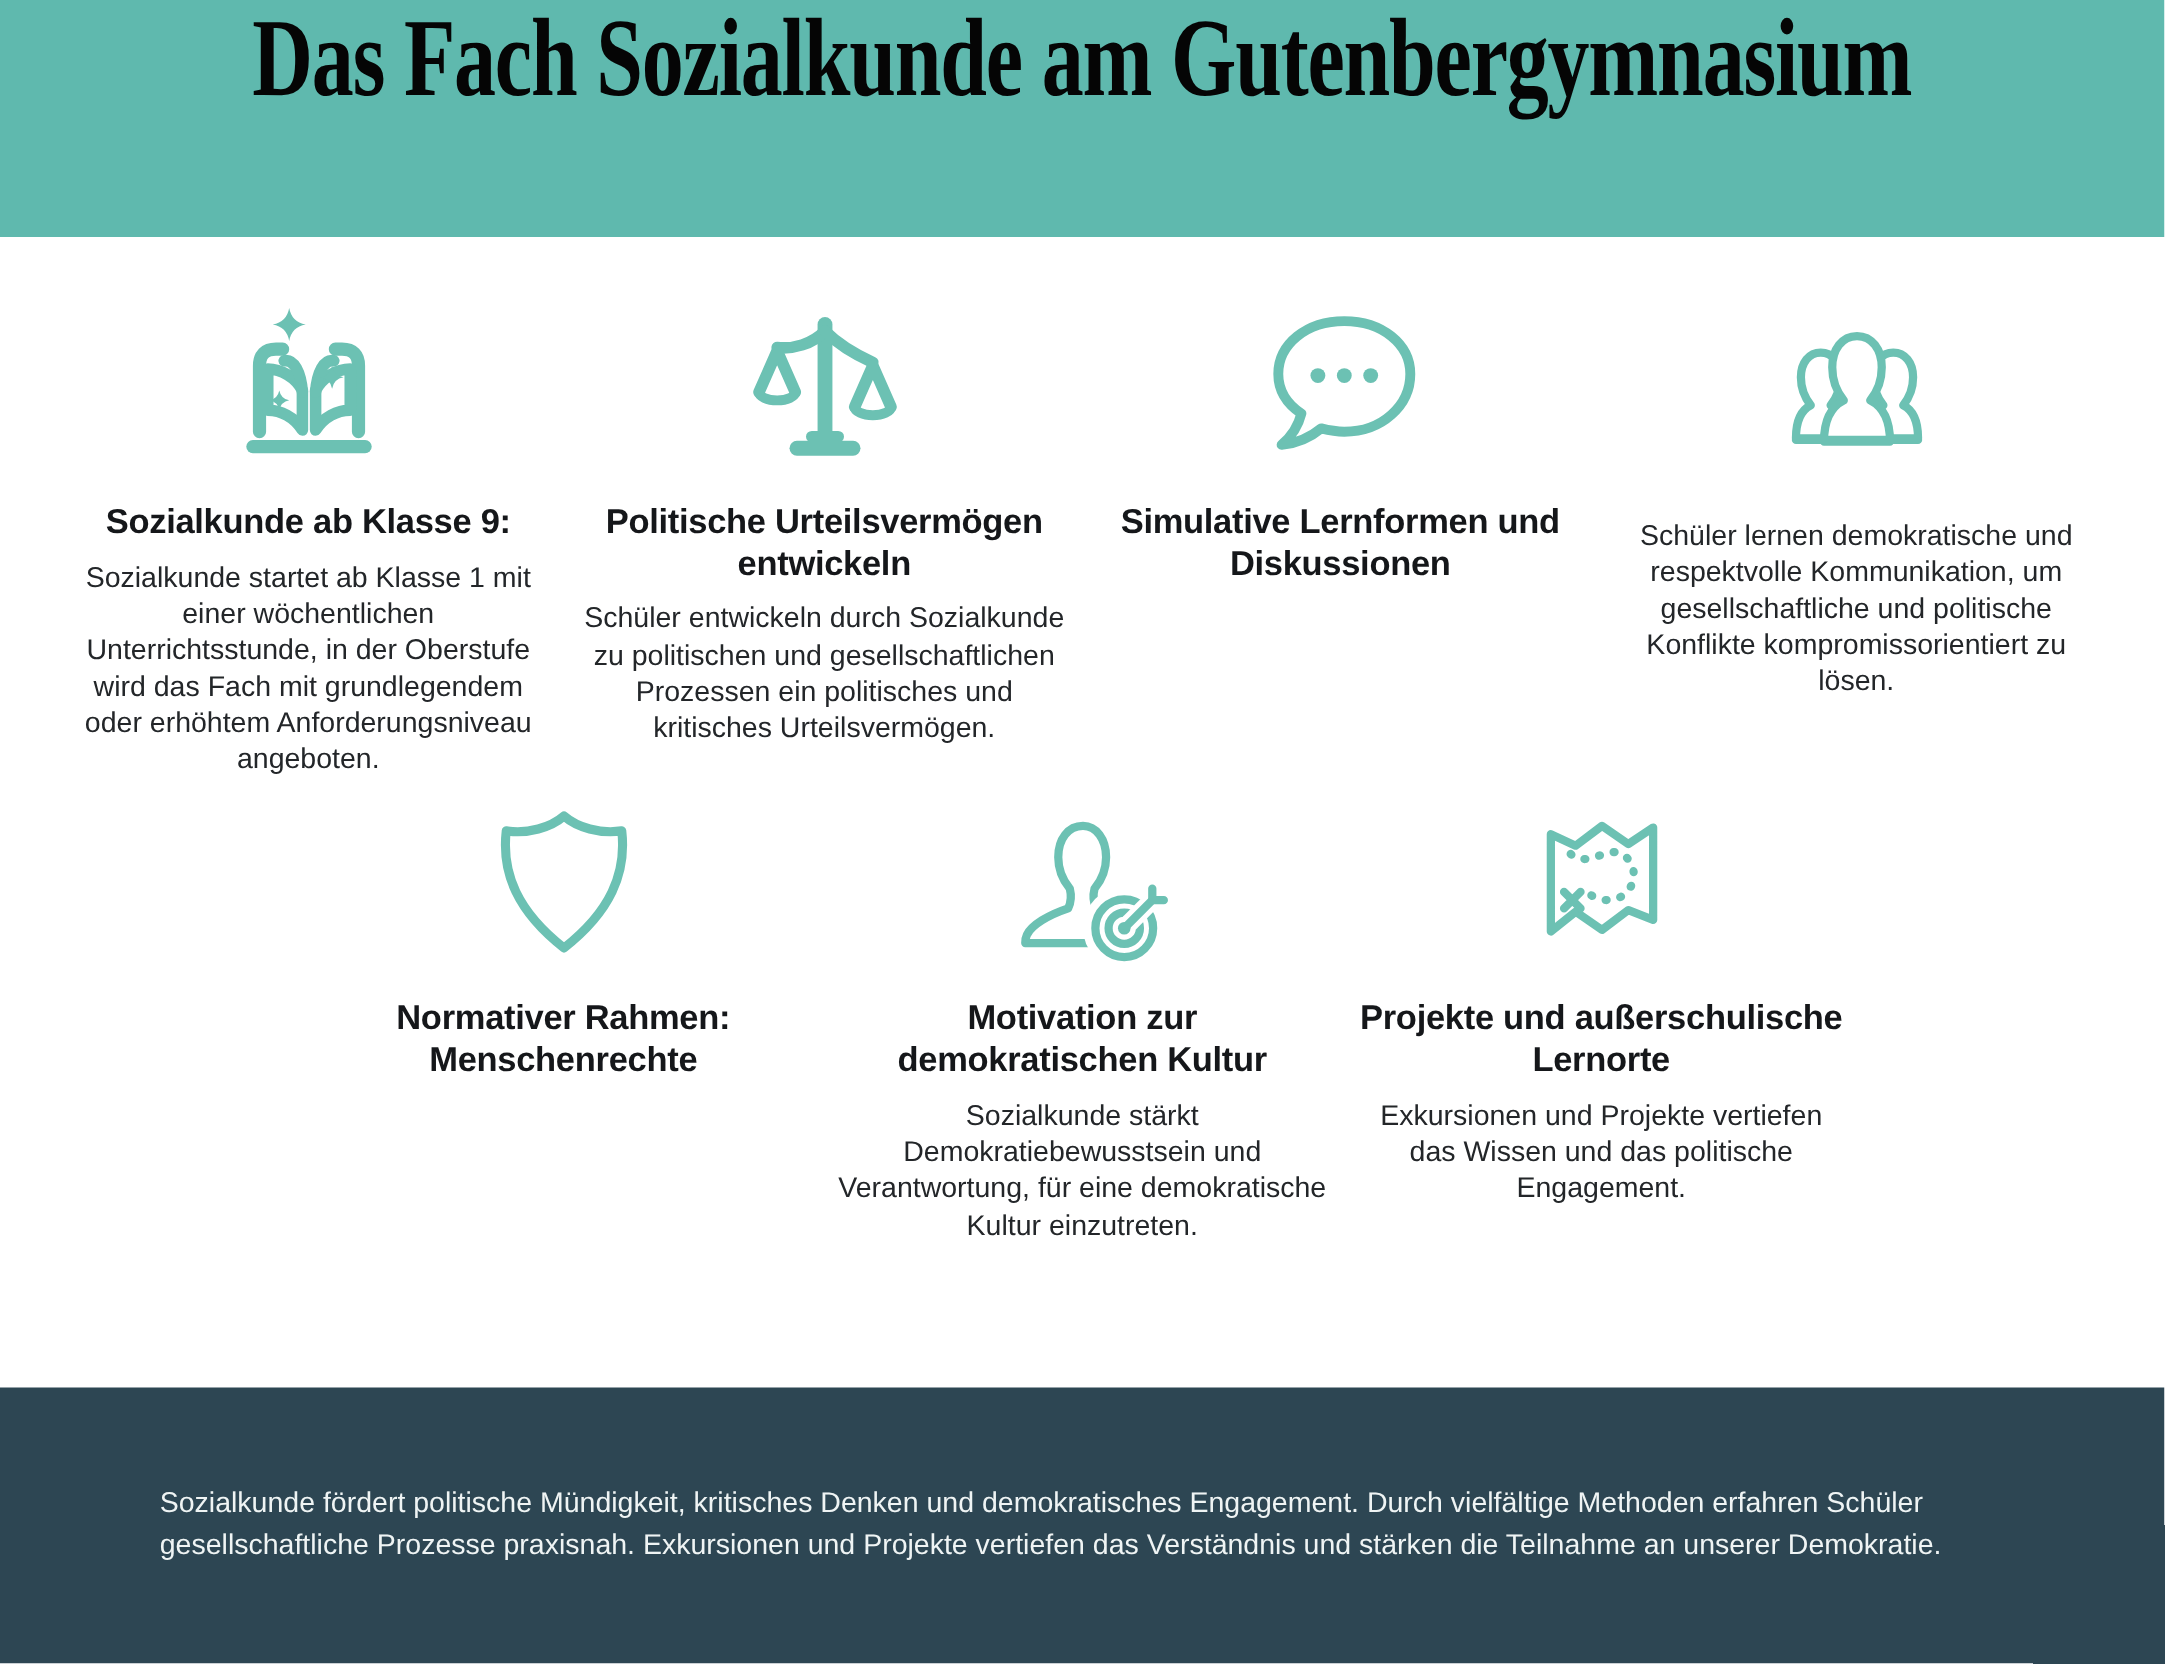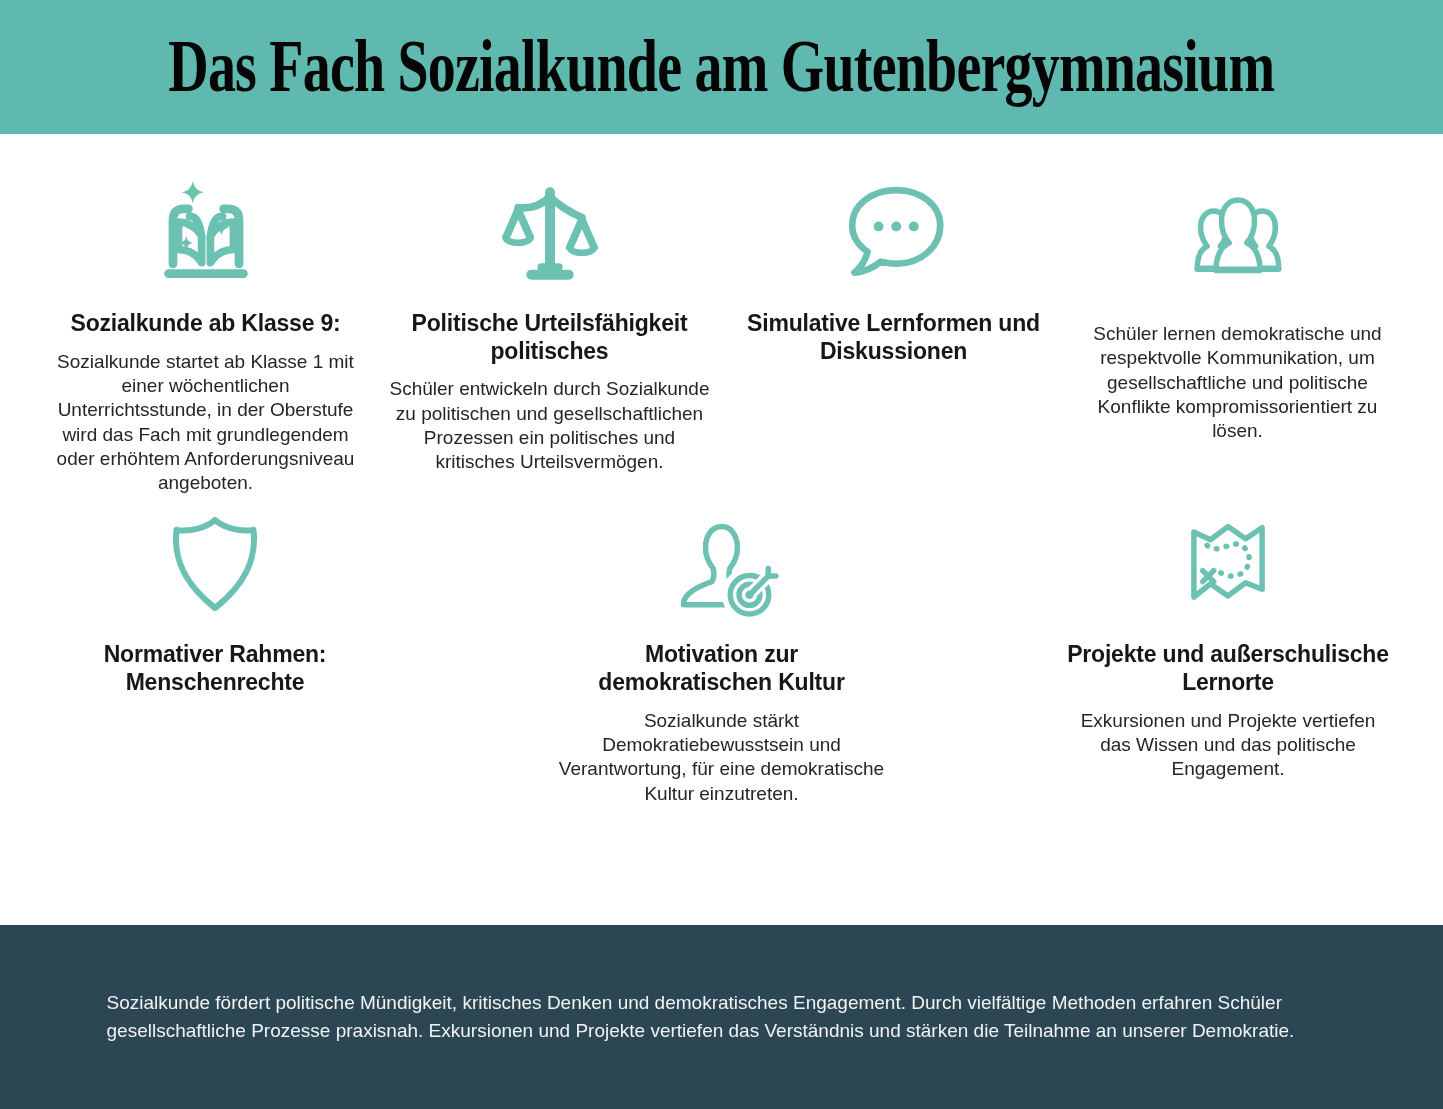--- a/index.html
+++ b/index.html
@@ -15,40 +15,40 @@
   body{
     height:1109px;
     background:#ffffff;
     font-family:"Liberation Sans", sans-serif;
     overflow:hidden;
   }
   .page{display:flex;flex-direction:column;width:1443px;height:1109px;}
 
   
   .header-band{
-    height:134px;
+    height:158px;
     background:var(--header-teal);
-    display:flex;align-items:center;justify-content:center;
+    display:flex;align-items:flex-start;justify-content:center;
   }
   .page-title{
     font-family:"Liberation Serif", serif;
     font-weight:700;
     font-size:70px;
     color:#050505;
     white-space:nowrap;
     display:inline-block;
     transform:scale(0.80,1.06);
     letter-spacing:-1px;
   }
 
   
   main{flex:0 0 auto;padding:44px 52px 0;}
   .row{display:flex;justify-content:center;}
   .row-1{gap:18px;}
-  .row-2{gap:20px;margin-top:14px;justify-content:space-between;}
+  .row-2{gap:20px;margin-top:14px;}
   .card{
     width:326px;flex:0 0 326px;
     display:flex;flex-direction:column;align-items:center;
     text-align:center;
   }
   .icon-box{
     height:110px;width:110px;
     margin-bottom:22px;
     display:flex;align-items:center;justify-content:center;
   }
@@ -129,21 +129,21 @@
               <path d="M50 17 C57 24 68 31 79 36"></path>
               <path d="M21 29 L10 54 M21 29 L32 54"></path>
               <path d="M10 54 A11 5 0 0 0 32 54" stroke-width="6"></path>
               <path d="M79 38 L68 63 M79 38 L90 63"></path>
               <path d="M68 63 A11 5 0 0 0 90 63" stroke-width="6"></path>
               <path d="M42 81 H58"></path>
               <path d="M33 88 H67" stroke-width="9"></path>
             </g>
           </svg>
         </div>
-        <h2 class="card-title">Politische Urteilsfähigkeit politisches</h2>
+        <h2 class="card-title">Politische Urteilsvermögen entwickeln</h2>
         <p class="card-body">Schüler entwickeln durch Sozialkunde zu politischen und gesellschaftlichen Prozessen ein politisches und kritisches Urteilsvermögen.</p>
       </article>
 
       <article class="card">
         <div class="icon-box">
           <svg viewBox="0 0 100 100" aria-hidden="true">
             <path d="M52 11 C29 11 12 25 12 43 C12 53 17 61 26 67 C24 75 20 81 14 86 C24 85 32 81 38 76 C42 77 47 78 52 78 C75 78 92 62 92 43 C92 25 75 11 52 11 Z" fill="none" stroke="var(--accent-teal)" stroke-width="6" stroke-linejoin="round"></path>
             <g fill="var(--accent-teal)">
               <circle cx="36" cy="44" r="4.5"></circle>
                 <circle cx="52" cy="44" r="4.5"></circle>

